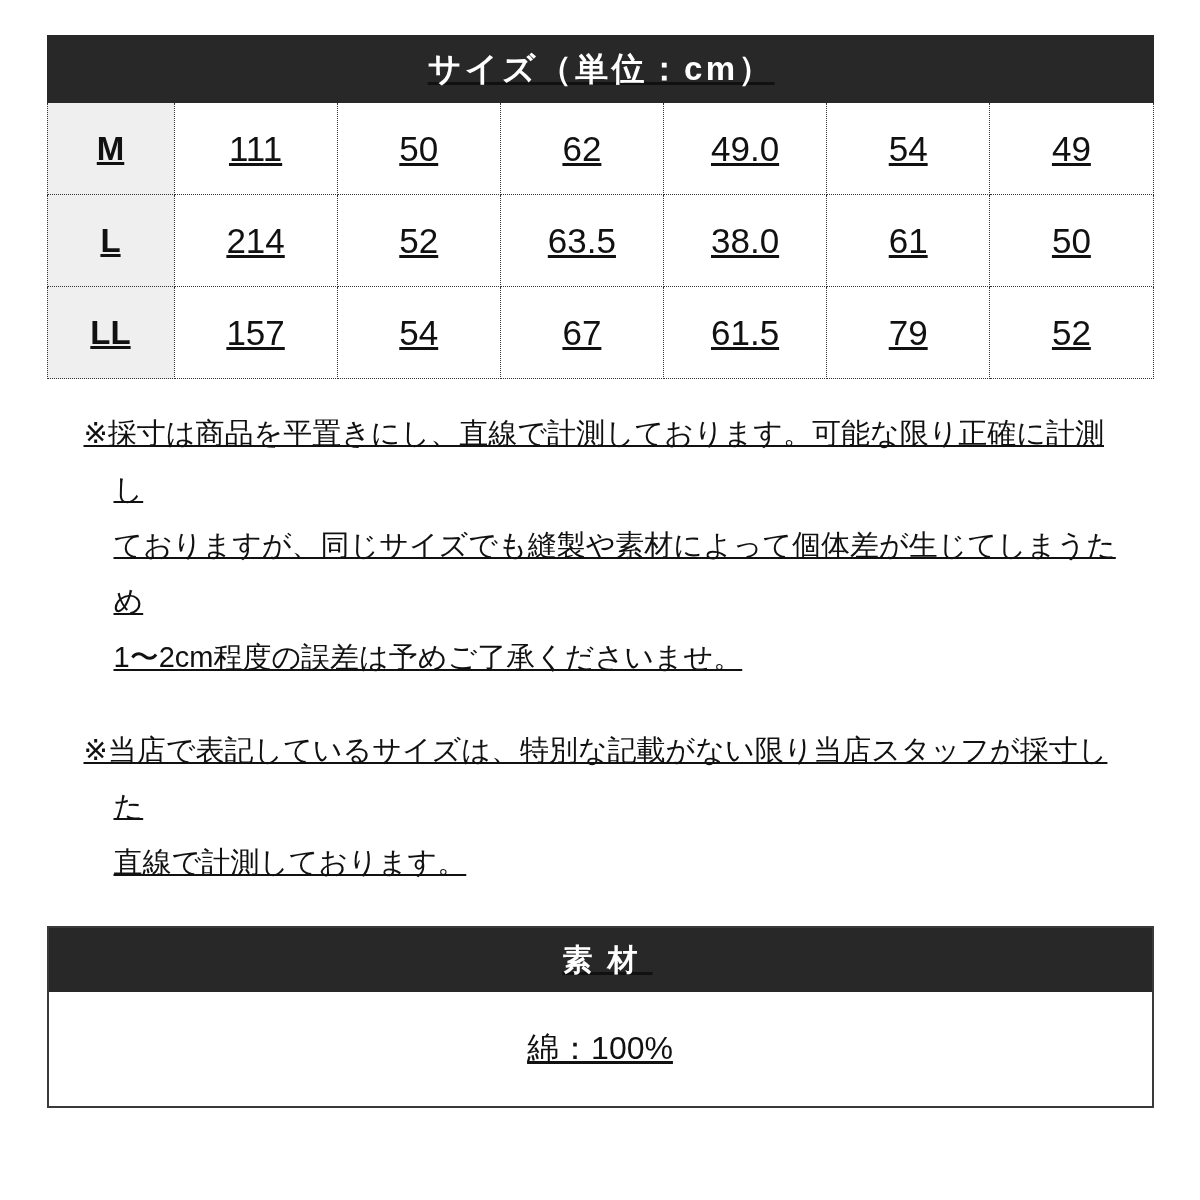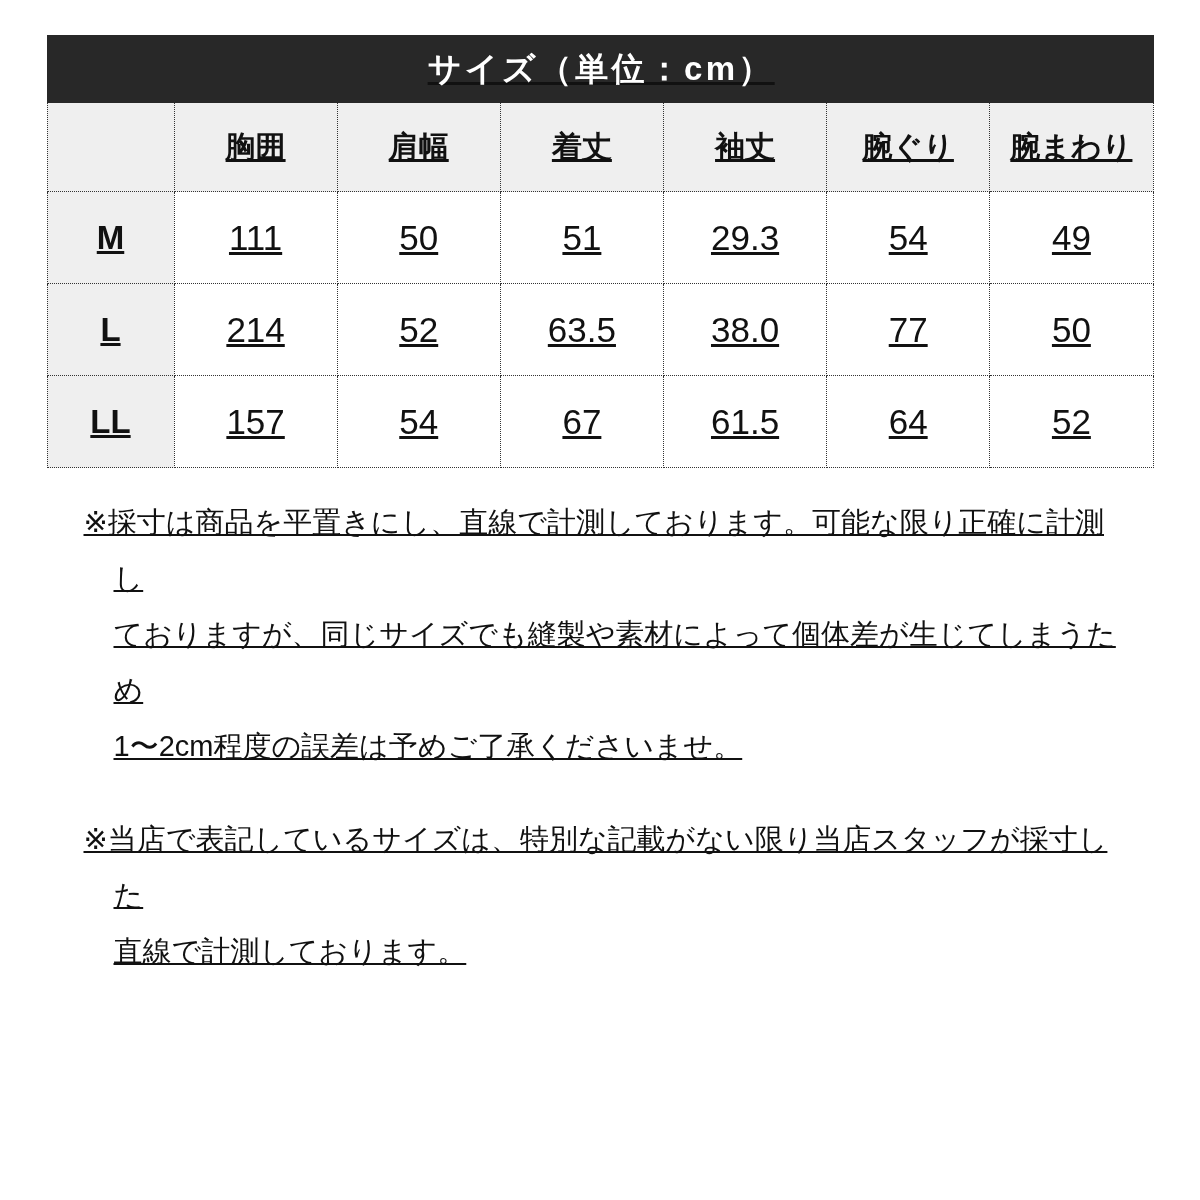--- a/index.html
+++ b/index.html
@@ -119,62 +119,57 @@
           <col>
           <col>
           <col>
           <col>
           <col>
       </colgroup>
       <thead>
         <tr>
           <th colspan="7" class="title-bar">サイズ（単位：cm）</th>
         </tr>
-        <tr class="col-head">
-          <th></th>
-          <th>胸囲</th>
-          <th>肩幅</th>
-          <th>着丈</th>
-          <th>袖丈</th>
-          <th>腕ぐり</th>
-          <th>腕まわり</th>
-        </tr>
       </thead>
       <tbody>
         <tr>
           <th class="size-label">M</th>
           <td>111</td>
           <td>50</td>
-          <td>51</td>
-          <td>29.3</td>
+          <td>62</td>
+          <td>49.0</td>
           <td>54</td>
           <td>49</td>
         </tr>
         <tr>
           <th class="size-label">L</th>
           <td>214</td>
           <td>52</td>
           <td>63.5</td>
           <td>38.0</td>
-          <td>77</td>
+          <td>61</td>
           <td>50</td>
         </tr>
         <tr>
           <th class="size-label">LL</th>
           <td>157</td>
           <td>54</td>
           <td>67</td>
           <td>61.5</td>
-          <td>64</td>
+          <td>79</td>
           <td>52</td>
         </tr>
       </tbody>
     </table>
 
     <p class="note first">※採寸は商品を平置きにし、直線で計測しております。可能な限り正確に計測し
 ておりますが、同じサイズでも縫製や素材によって個体差が生じてしまうため
 1〜2cm程度の誤差は予めご了承くださいませ。</p>
     <p class="note second">※当店で表記しているサイズは、特別な記載がない限り当店スタッフが採寸した
 直線で計測しております。</p>
 
+    <section class="panel material">
+      <div class="panel-header ls-half">素材</div>
+      <div class="material-body">綿：100%</div>
+    </section>
 
   </div>
 </div>
 
 </body></html>

